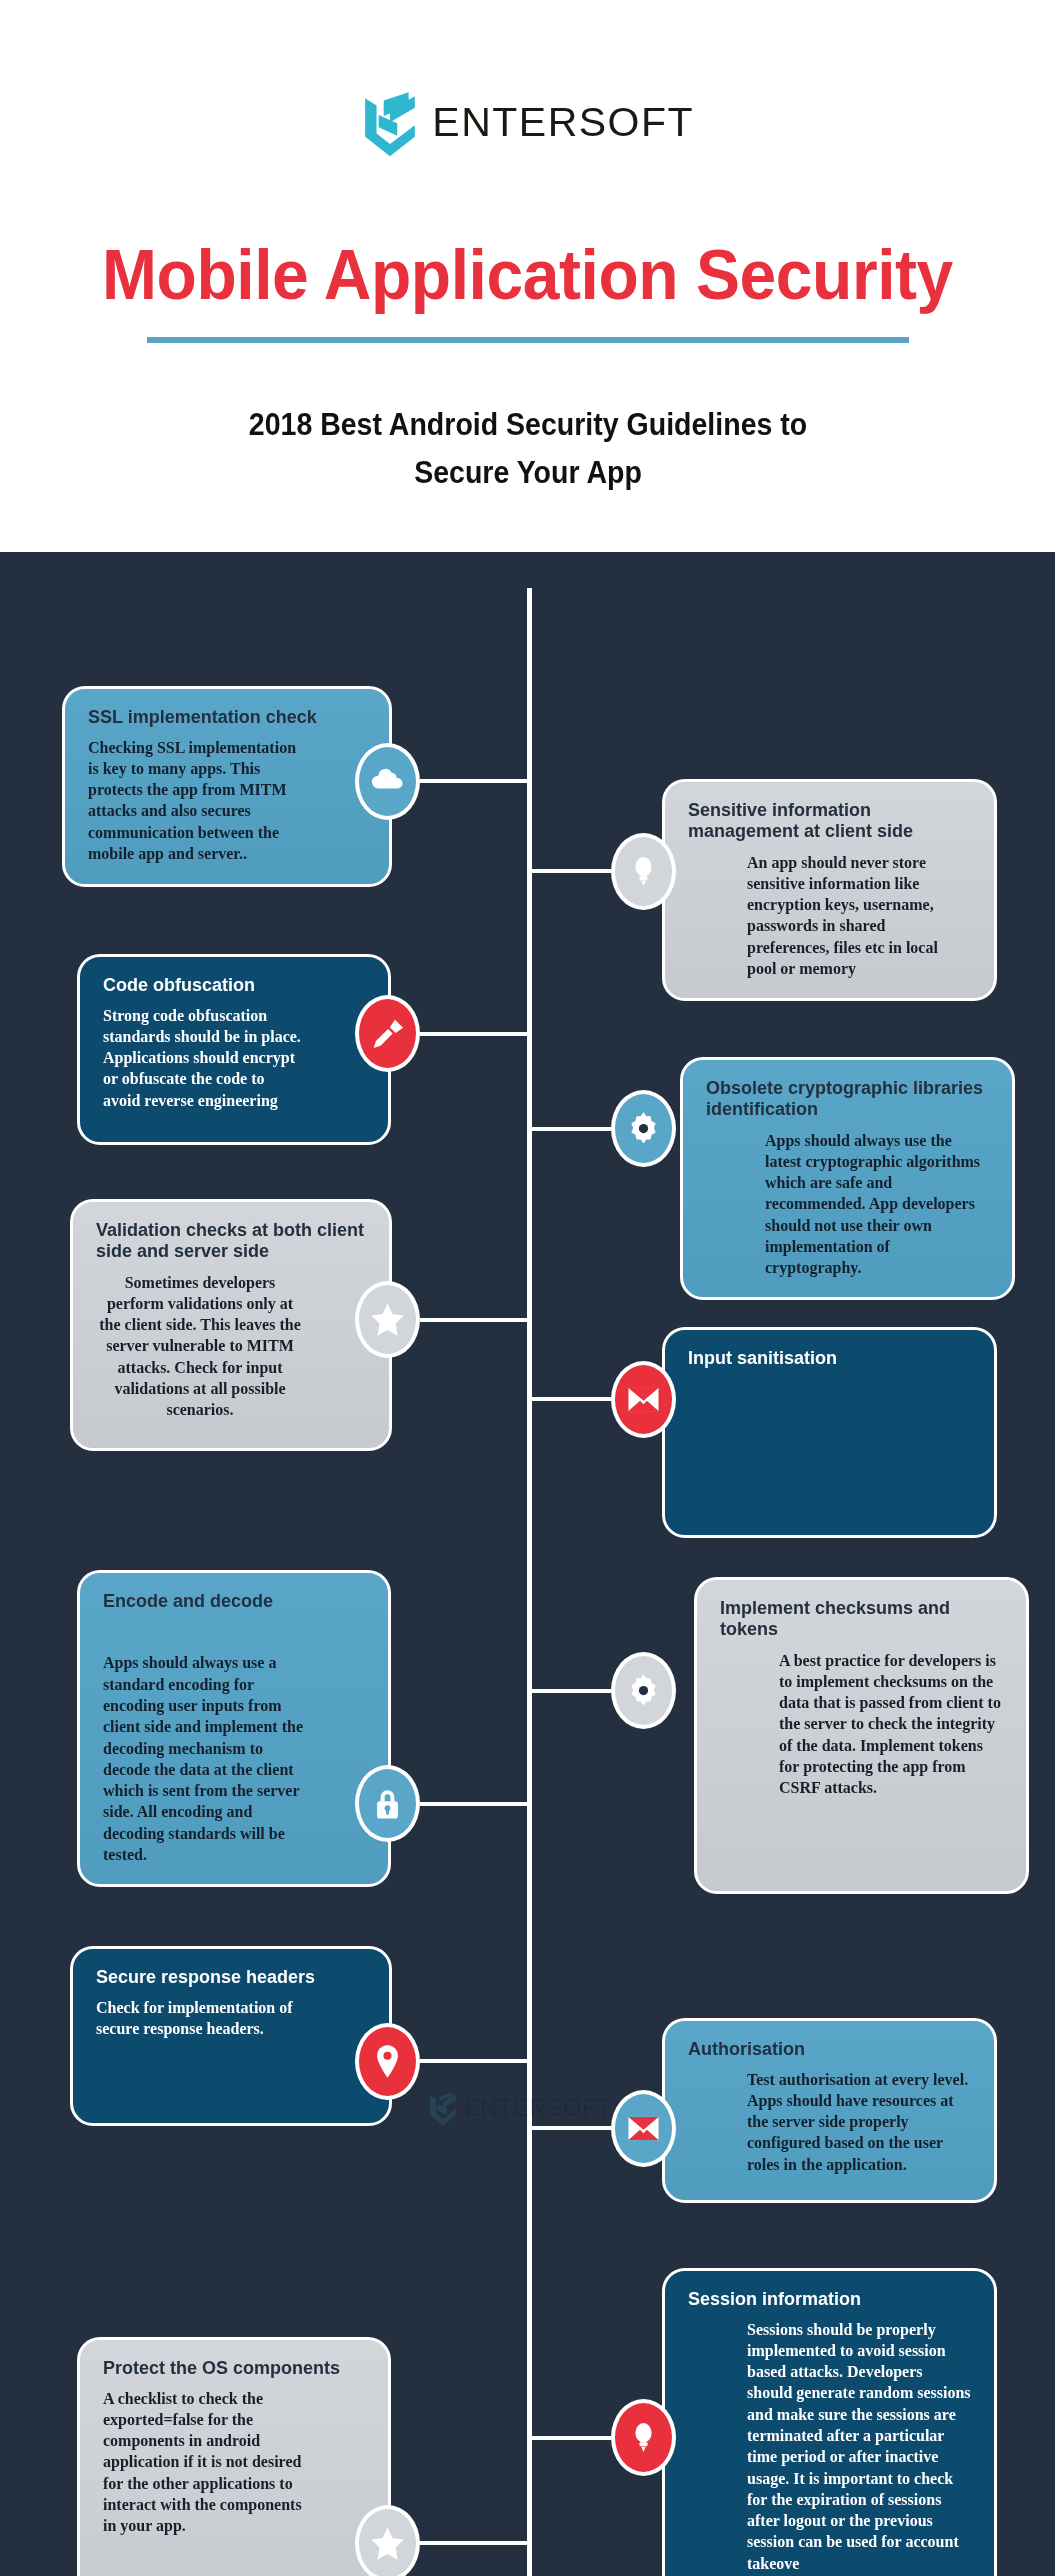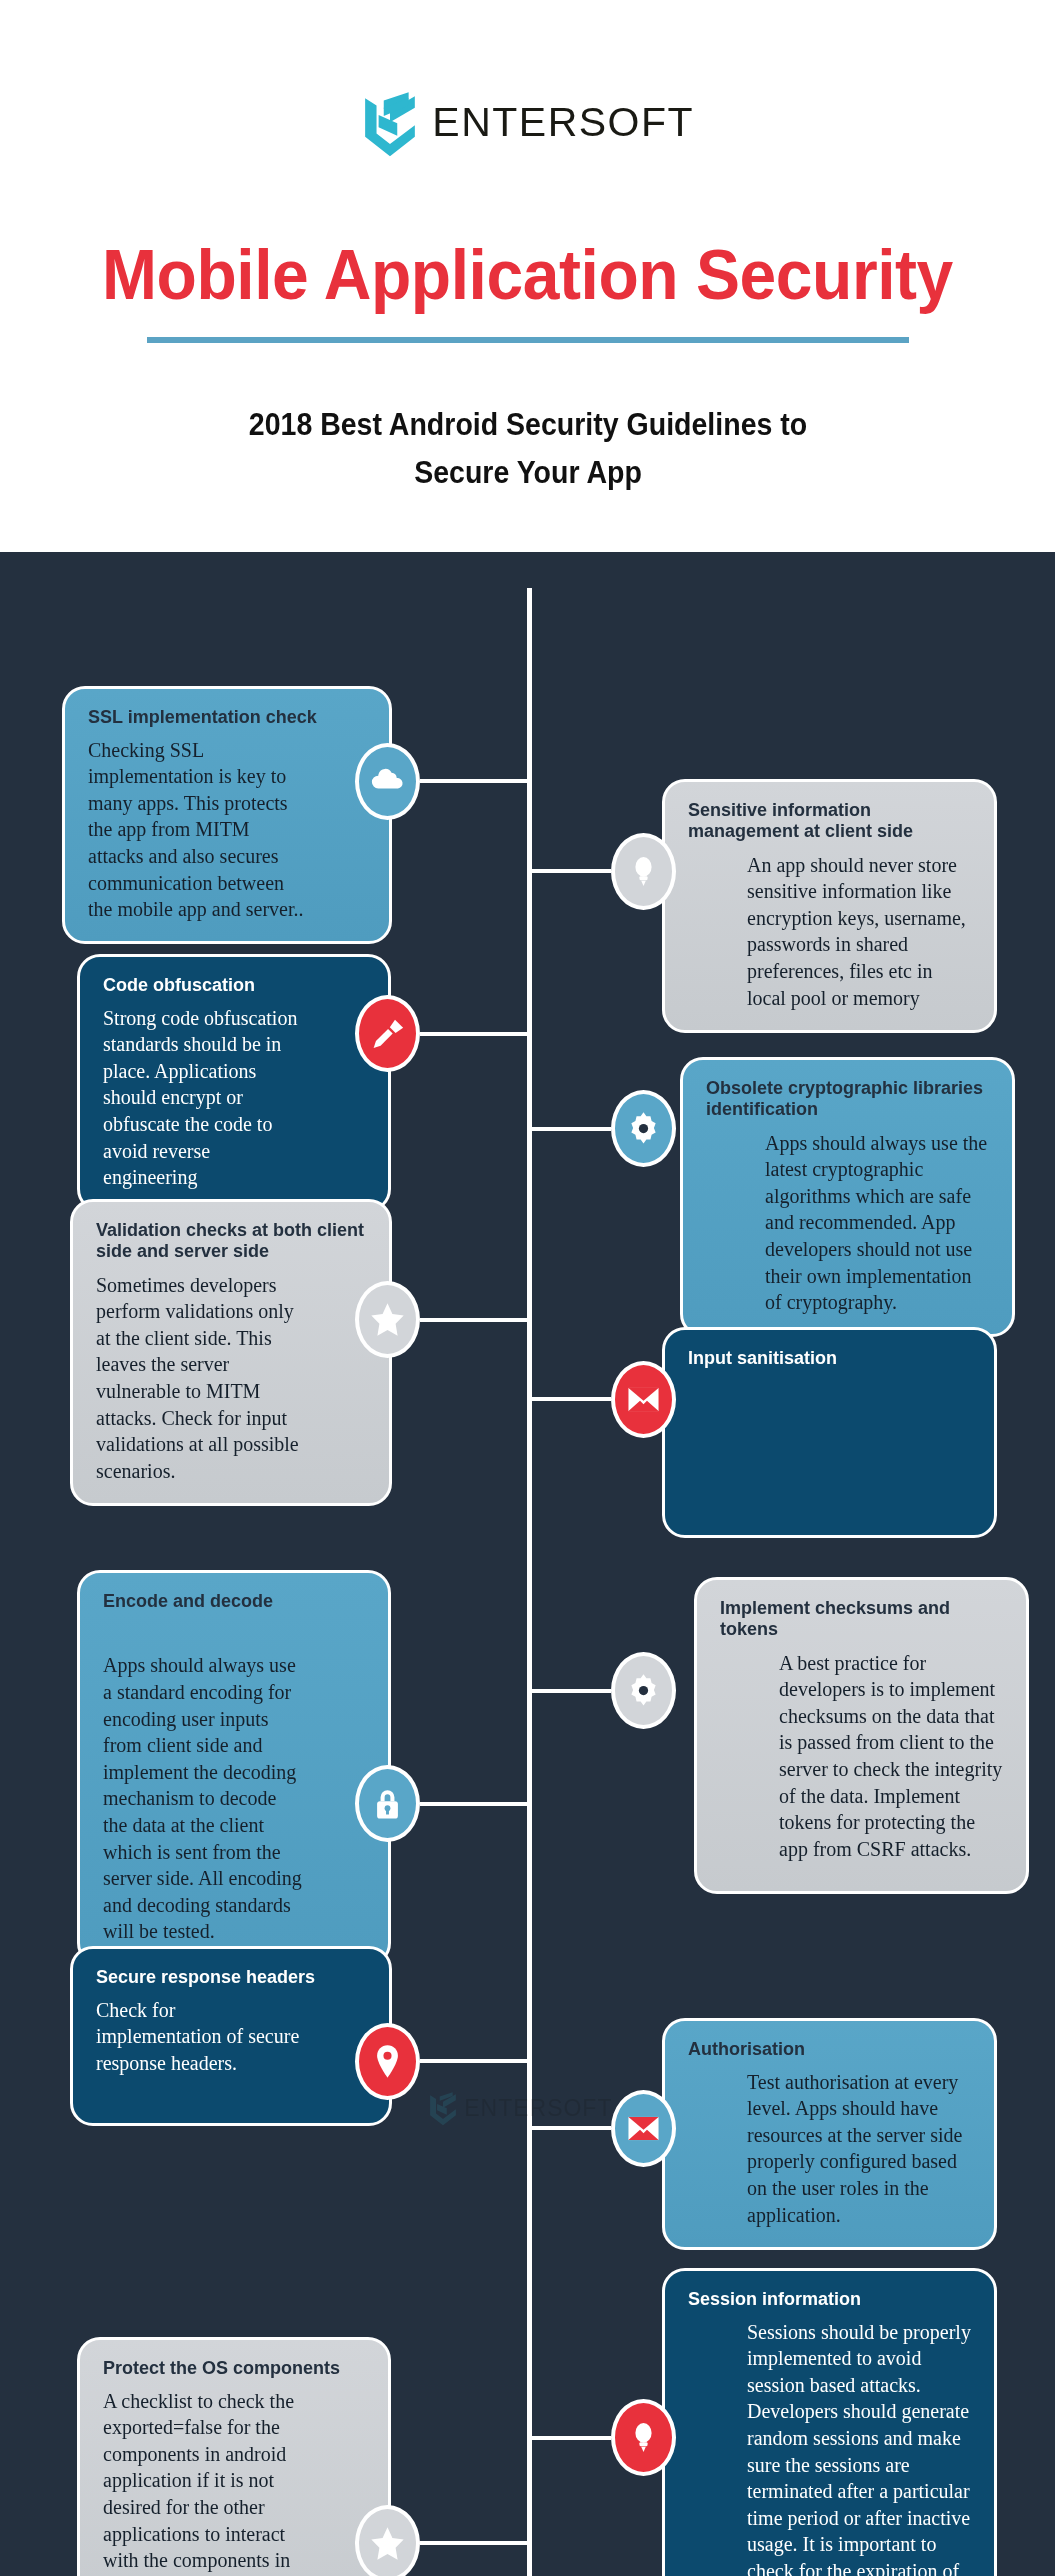--- a/index.html
+++ b/index.html
@@ -114,22 +114,23 @@
     font-size: 18px;
     line-height: 1.22;
     margin-bottom: 8.2px;
   }
   .card.blue .card-title,
   .card.grey .card-title { color: #23303f; }
   .card.red  .card-title { color: #ffffff; }
 
   .card-body {
     font-family: "Liberation Serif", serif;
-    font-size: 20px;
+    font-size: 16px;
     line-height: 1.33;
+    font-weight: bold;
   }
   .card.blue .card-body,
   .card.grey .card-body { color: #15202c; }
   .card.red  .card-body { color: #ffffff; }
 
   
   .bubble {
     position: absolute;
     width: 65px;
     height: 77px;
@@ -241,21 +242,21 @@
           <svg viewBox="0 0 64 64">
             <path d="M32 4l5 7h7l2 8 7 4-3 8 3 8-7 4-2 8h-7l-5 7-5-7h-7l-2-8-7-4 3-8-3-8 7-4 2-8h7z"></path>
             <circle cx="32" cy="32" r="8" fill="#24303f"></circle>
           </svg>
         </div>
       </div>
       <div class="node">
         <div class="connector" style="left: 420px; width: 111px; top: 766px;"></div>
         <div class="card grey" style="left: 70px; top: 647px; width: 322px; min-height: 252px;">
           <div class="card-title">Validation checks at both client side and server side</div>
-          <div class="card-body" style="padding-right: 62px;">Sometimes developers perform validations only at the client side. This leaves the server vulnerable to MITM attacks. Check for input validations at all possible scenarios.</div>
+          <div class="card-body" style="padding-right: 62px; text-align: center;">Sometimes developers perform validations only at the client side. This leaves the server vulnerable to MITM attacks. Check for input validations at all possible scenarios.</div>
         </div>
         <div class="bubble grey" style="left: 355px; top: 729px;">
           <svg viewBox="0 0 64 64">
             <path d="M32 4l8.5 18.5L60 25 46 39.3 49.5 60 32 50.2 14.5 60 18 39.3 4 25l19.5-2.5z"></path>
           </svg>
         </div>
       </div>
       <div class="node">
         <div class="connector" style="left: 527px; width: 84px; top: 845px;"></div>
         <div class="card red" style="left: 662px; top: 775px; width: 335px; min-height: 211px;">

